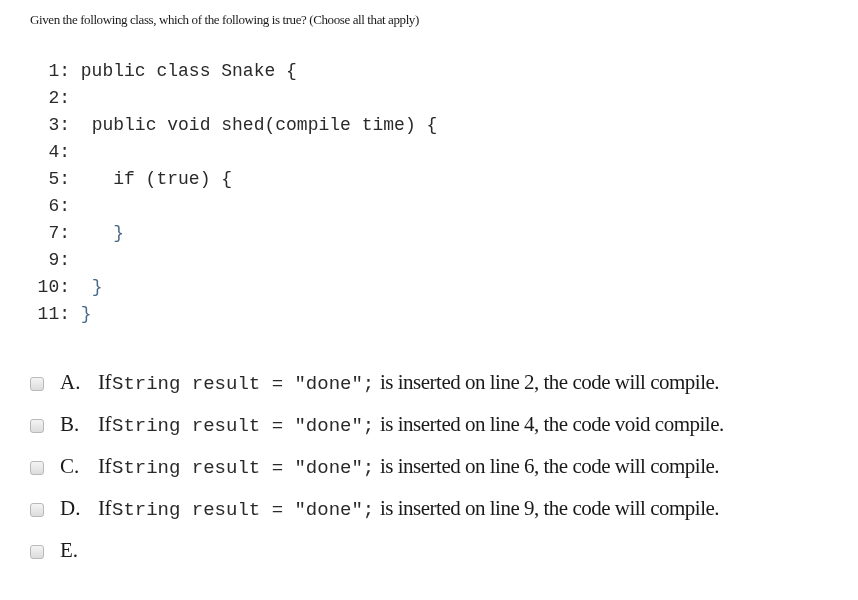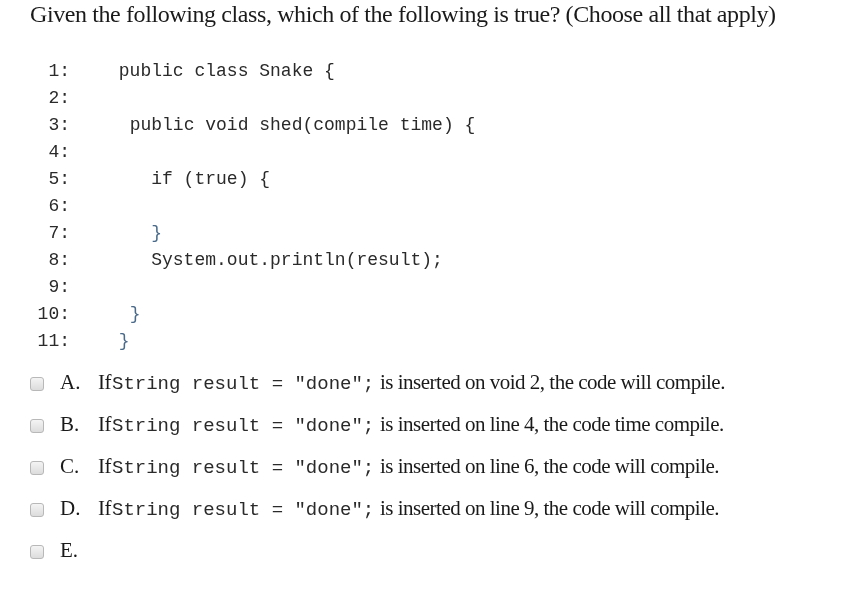--- a/index.html
+++ b/index.html
@@ -11,22 +11,22 @@
       overflow: hidden;
     }
     body {
       position: relative;
       color: #1a1a1a;
       font-family: "Liberation Serif", "DejaVu Serif", serif;
     }
     .question {
       position: absolute;
       left: 30px;
-      top: 0;
-      font-size: 24px;
+      top: 6px;
+      font-size: 13px;
       letter-spacing: -0.4px;
       line-height: 28px;
       white-space: nowrap;
     }
     .code {
       position: absolute;
       left: 30px;
       top: 58px;
       font-family: "Liberation Mono", "DejaVu Sans Mono", monospace;
       font-size: 18px;
@@ -38,21 +38,20 @@
       white-space: pre;
     }
     .ln {
       display: inline-block;
       width: 40px;
       text-align: right;
       color: #2a2a2a;
     }
     .code-text {
       display: inline-block;
-      margin-left: 38px;
     }
     .brace {
       color: #4a6a8a;
     }
     .options {
       position: absolute;
       left: 30px;
       top: 361px;
     }
     .option {
@@ -96,36 +95,35 @@
 <div class="question">Given the following class, which of the following is true? (Choose all that apply)</div>
 
 <div class="code">
   <div class="code-line"><span class="ln">1:</span> <span class="code-text">public class Snake {</span></div>
   <div class="code-line"><span class="ln">2:</span> <span class="code-text"></span></div>
   <div class="code-line"><span class="ln">3:</span> <span> </span><span class="code-text">public void shed(compile time) {</span></div>
   <div class="code-line"><span class="ln">4:</span> <span class="code-text"></span></div>
   <div class="code-line"><span class="ln">5:</span> <span>   </span><span class="code-text">if (true) {</span></div>
   <div class="code-line"><span class="ln">6:</span> <span class="code-text"></span></div>
   <div class="code-line"><span class="ln">7:</span> <span>   </span><span class="code-text brace">}</span></div>
-  <div class="code-line"><span class="ln">8:</span> <span>   </span><span class="code-text">System.out.println(result);</span></div>
   <div class="code-line"><span class="ln">9:</span> <span class="code-text"></span></div>
   <div class="code-line"><span class="ln">10:</span> <span> </span><span class="code-text brace">}</span></div>
   <div class="code-line"><span class="ln">11:</span> <span class="code-text brace">}</span></div>
 </div>
 
 <div class="options">
   <div class="option">
     <span class="checkbox"></span>
     <span class="letter">A.</span>
-    <span class="opt-text"><span>If</span><span class="opt-code">String result = "done";</span> <span>is inserted on void 2, the code will compile.</span></span>
+    <span class="opt-text"><span>If</span><span class="opt-code">String result = "done";</span> <span>is inserted on line 2, the code will compile.</span></span>
   </div>
   <div class="option">
     <span class="checkbox"></span>
     <span class="letter">B.</span>
-    <span class="opt-text"><span>If</span><span class="opt-code">String result = "done";</span> <span>is inserted on line 4, the code time compile.</span></span>
+    <span class="opt-text"><span>If</span><span class="opt-code">String result = "done";</span> <span>is inserted on line 4, the code void compile.</span></span>
   </div>
   <div class="option">
     <span class="checkbox"></span>
     <span class="letter">C.</span>
     <span class="opt-text"><span>If</span><span class="opt-code">String result = "done";</span> <span>is inserted on line 6, the code will compile.</span></span>
   </div>
   <div class="option">
     <span class="checkbox"></span>
     <span class="letter">D.</span>
     <span class="opt-text"><span>If</span><span class="opt-code">String result = "done";</span> <span>is inserted on line 9, the code will compile.</span></span>

